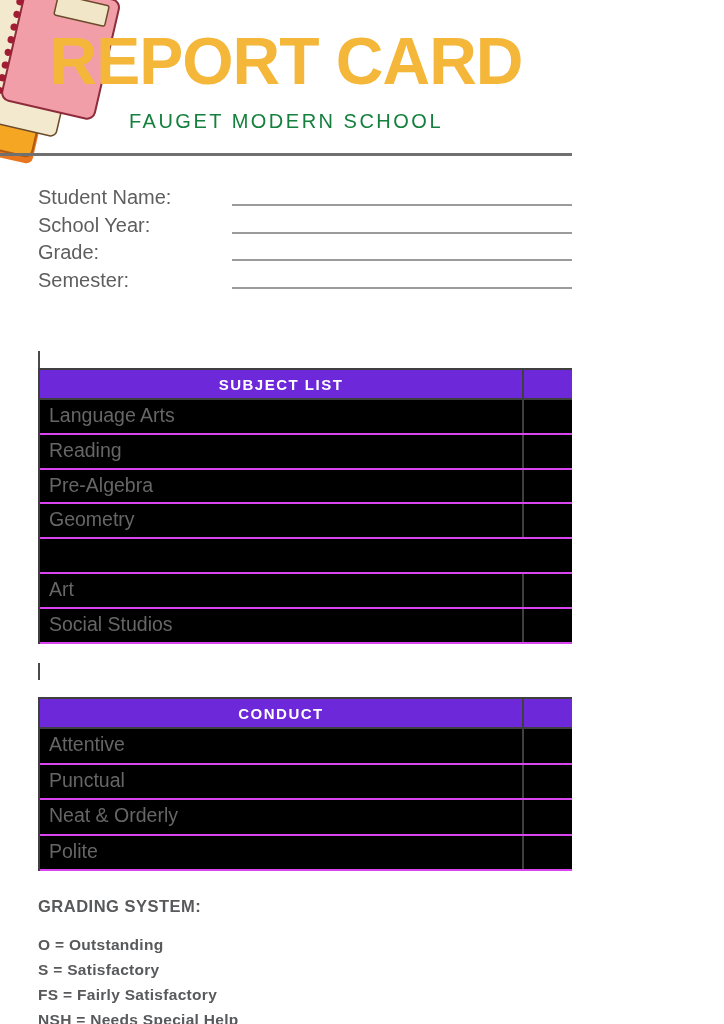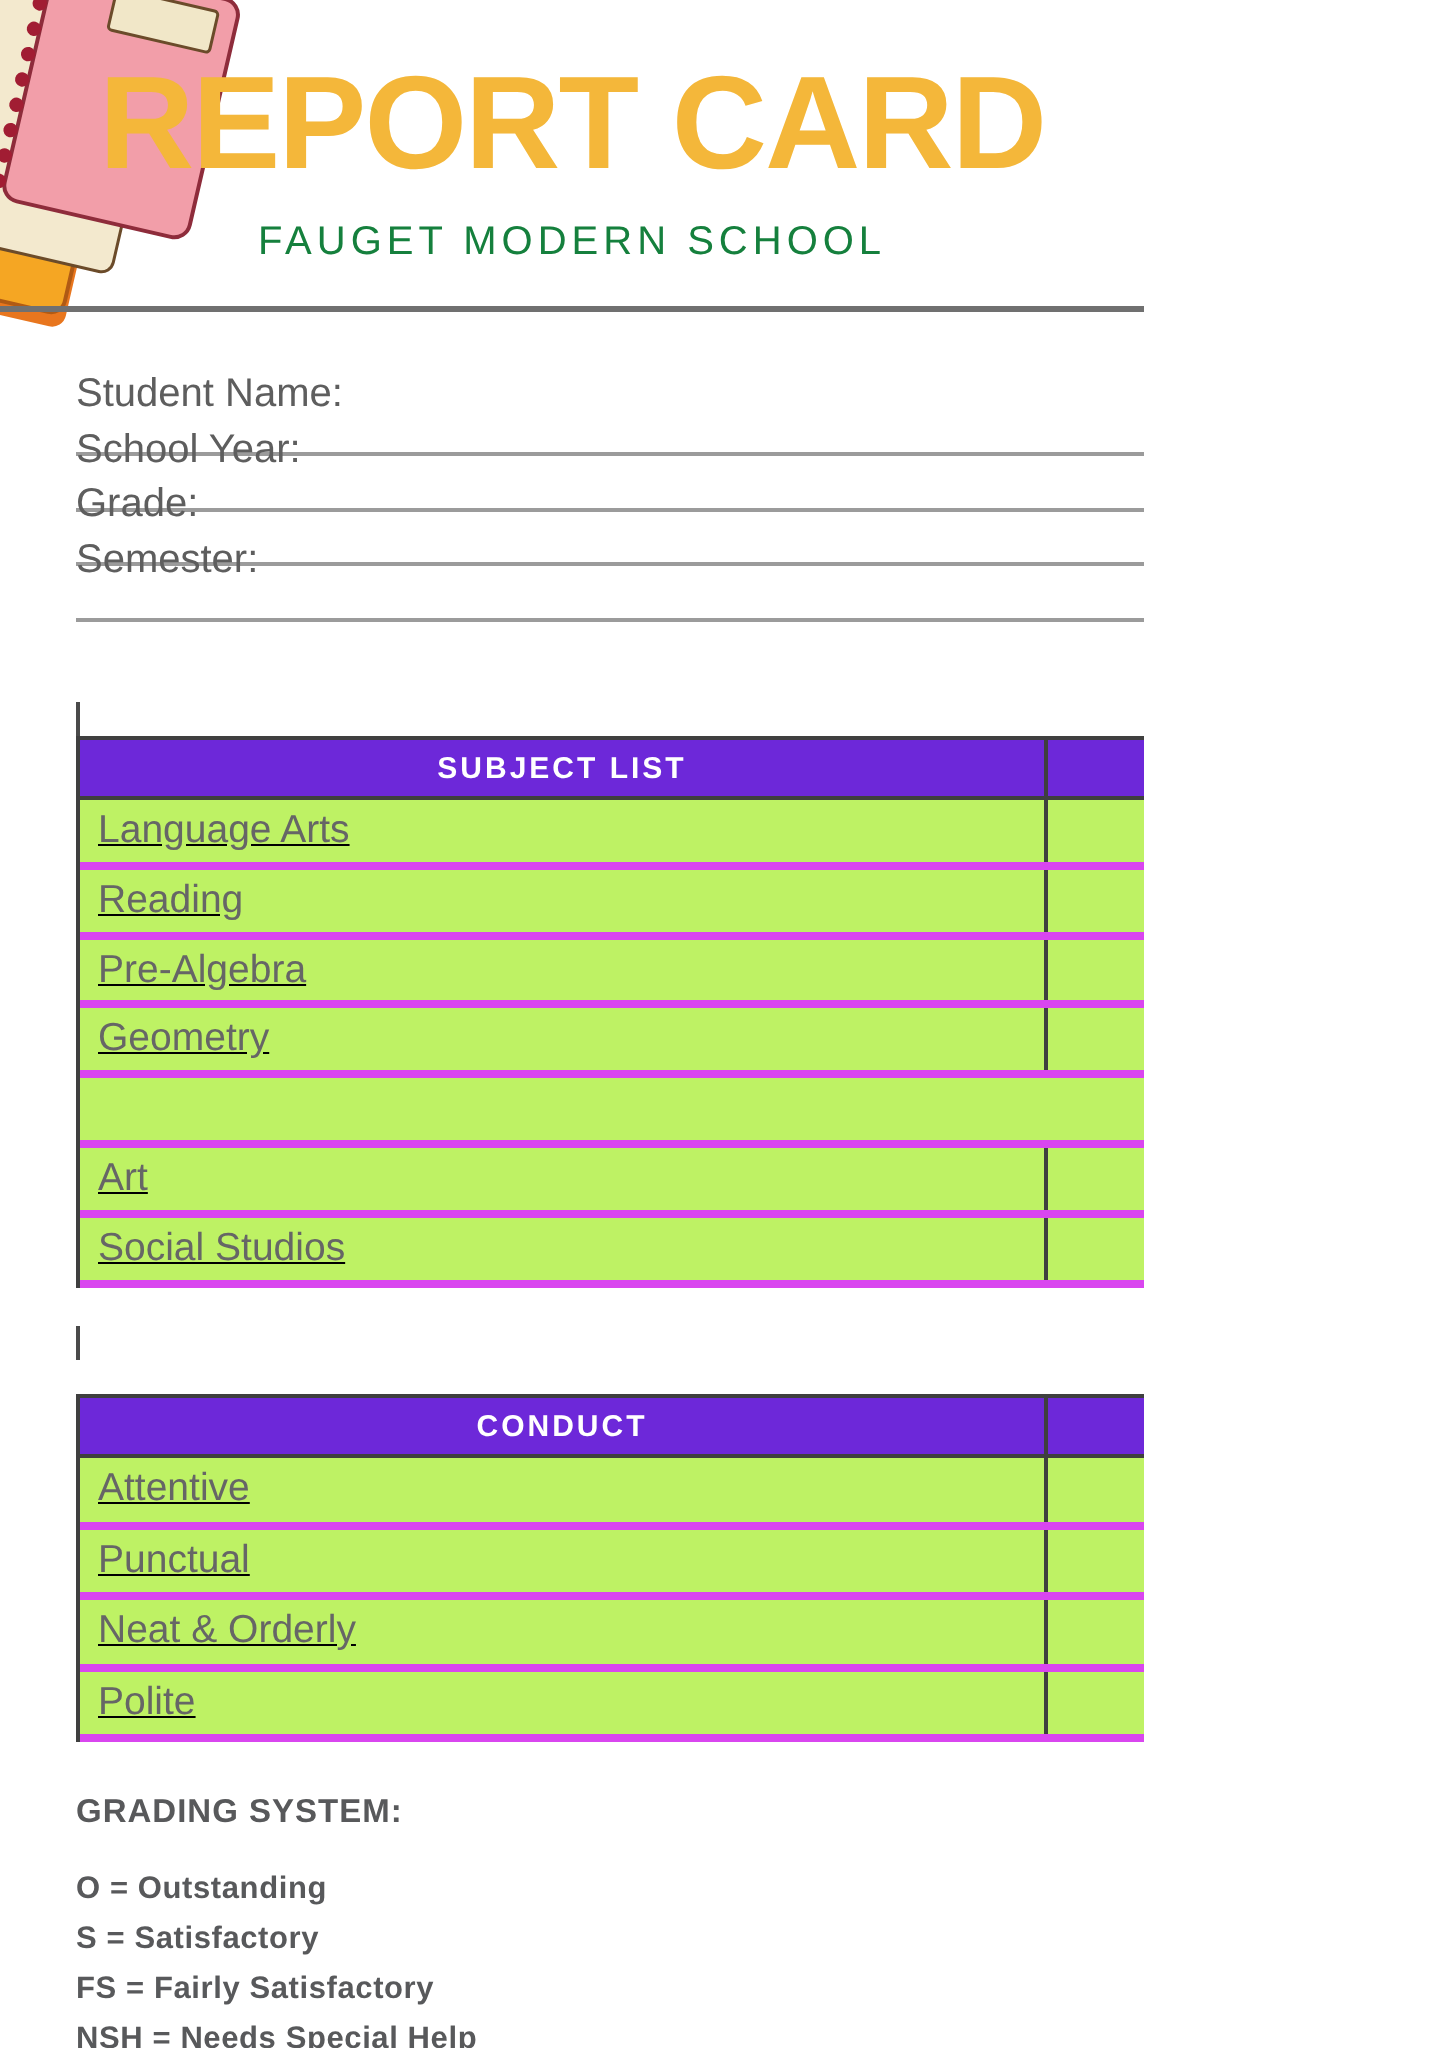--- a/index.html
+++ b/index.html
@@ -31,21 +31,21 @@
     color: #15803d;
   }
   .header-divider {
     position: absolute; top: 153px; left: 0;
     width: 724px; height: 3px;
     background: #707070;
   }
 
   
   .form-block { position: absolute; top: 186px; left: 38px; width: 554px; }
-  .form-row { display: flex; height: 20px; margin-bottom: 7.5px; flex-direction: column; }
+  .form-row { display: flex; height: 20px; margin-bottom: 7.5px; }
   .form-label {
     width: 194px; flex: none;
     font-size: 20px; line-height: 22px;
     color: #5E5E5E;
   }
   .form-line {
     flex: 1; height: 20px;
     border: none; border-bottom: 2px solid #9B9B9B;
     background: transparent; outline: none;
     font-size: 17px; color: #444;
@@ -53,21 +53,21 @@
   }
 
   
   .grade-table {
     position: absolute; left: 38px; width: 658px;
     border: 2px solid #3F3F3F; border-bottom: none;
   }
   .grade-table.subjects { top: 368px; }
   .grade-table.conduct  { top: 697px; }
   .t-head { display: flex; height: 30px; background: #6d28d9; border-bottom: 2px solid #3F3F3F; }
-  .t-row  { display: flex; border-bottom: 4px solid #d946ef; background: #bef264; text-decoration: underline; }
+  .t-row  { display: flex; border-bottom: 2px solid #d946ef; background: #000000; }
   .subjects .t-row { height: 34.8px; }
   .conduct  .t-row { height: 35.5px; }
   .c-main {
     width: 484px; flex: none;
     border-right: 2px solid #3F3F3F;
   }
   .c-grade { flex: 1; }
   .t-head .c-main, .t-head .c-grade {
     display: flex; align-items: center; justify-content: center;
     color: #ffffff; font-size: 15px; font-weight: 800; letter-spacing: 1.5px;

